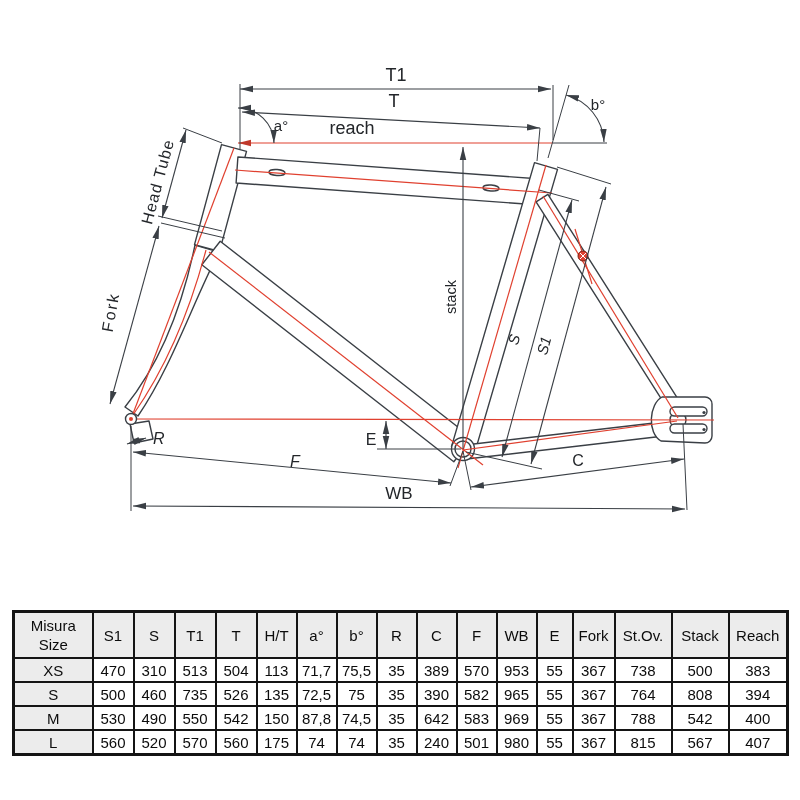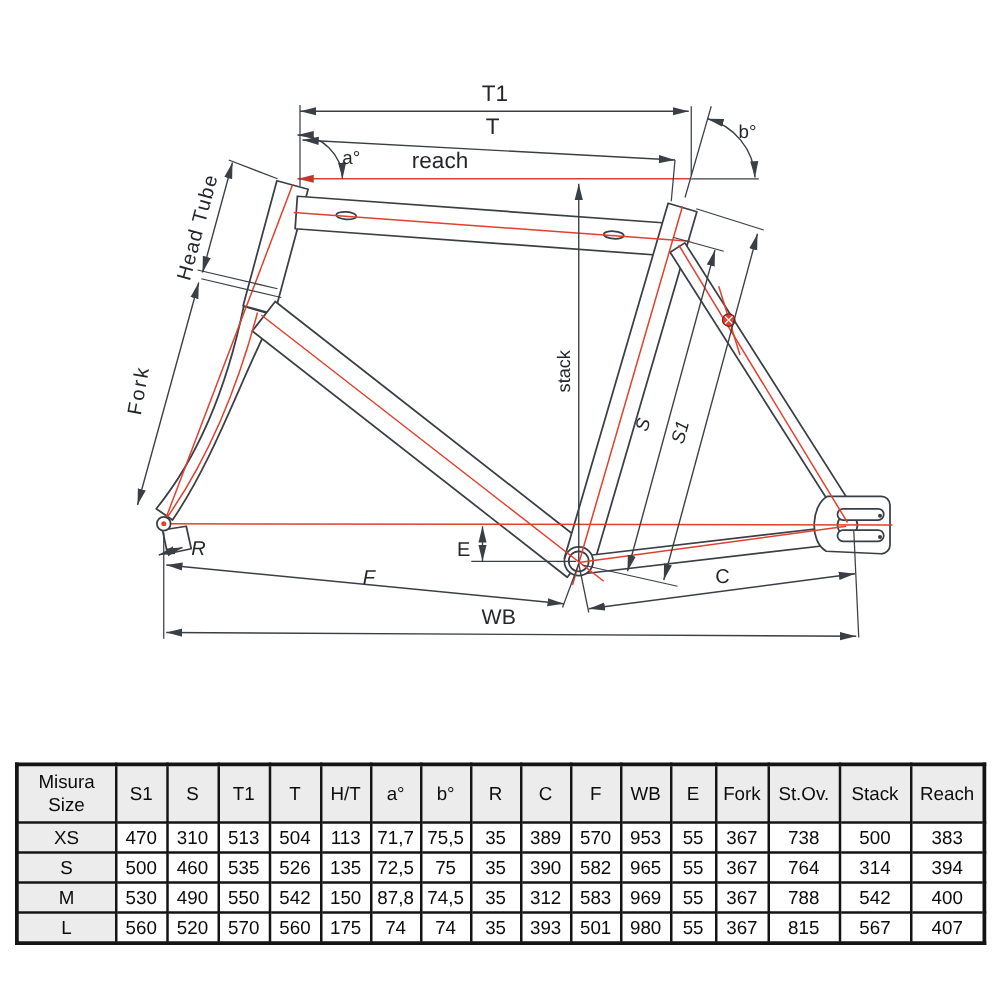--- a/index.html
+++ b/index.html
@@ -198,65 +198,65 @@
           <td>55</td>
           <td>367</td>
           <td>738</td>
           <td>500</td>
           <td>383</td>
         </tr>
         <tr>
           <td class="size-cell">S</td>
           <td>500</td>
           <td>460</td>
-          <td>535</td>
+          <td>735</td>
           <td>526</td>
           <td>135</td>
           <td>72,5</td>
           <td>75</td>
           <td>35</td>
           <td>390</td>
           <td>582</td>
           <td>965</td>
           <td>55</td>
           <td>367</td>
           <td>764</td>
-          <td>314</td>
+          <td>808</td>
           <td>394</td>
         </tr>
         <tr>
           <td class="size-cell">M</td>
           <td>530</td>
           <td>490</td>
           <td>550</td>
           <td>542</td>
           <td>150</td>
           <td>87,8</td>
           <td>74,5</td>
           <td>35</td>
-          <td>312</td>
+          <td>642</td>
           <td>583</td>
           <td>969</td>
           <td>55</td>
           <td>367</td>
           <td>788</td>
           <td>542</td>
           <td>400</td>
         </tr>
         <tr>
           <td class="size-cell">L</td>
           <td>560</td>
           <td>520</td>
           <td>570</td>
           <td>560</td>
           <td>175</td>
           <td>74</td>
           <td>74</td>
           <td>35</td>
-          <td>393</td>
+          <td>240</td>
           <td>501</td>
           <td>980</td>
           <td>55</td>
           <td>367</td>
           <td>815</td>
           <td>567</td>
           <td>407</td>
         </tr>
       </tbody>
   </table>

